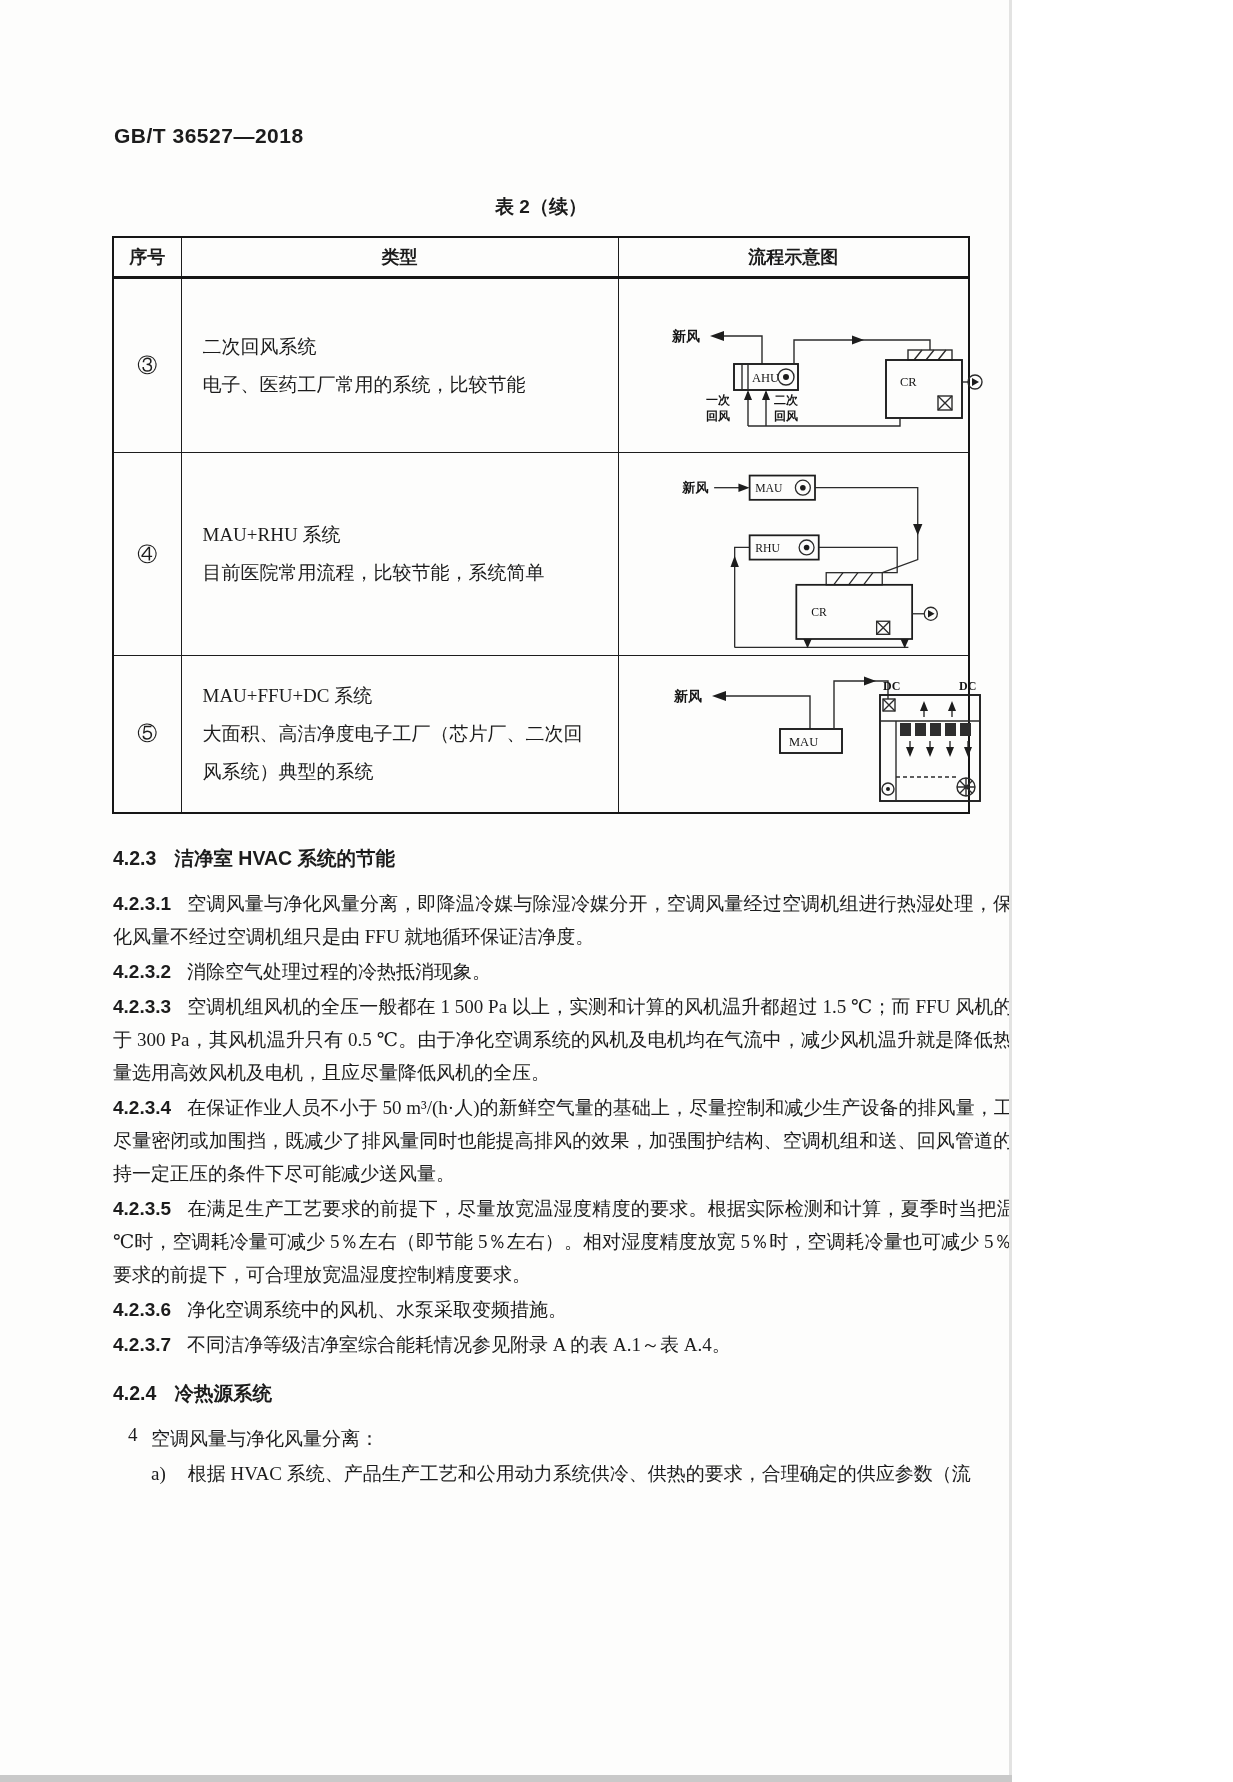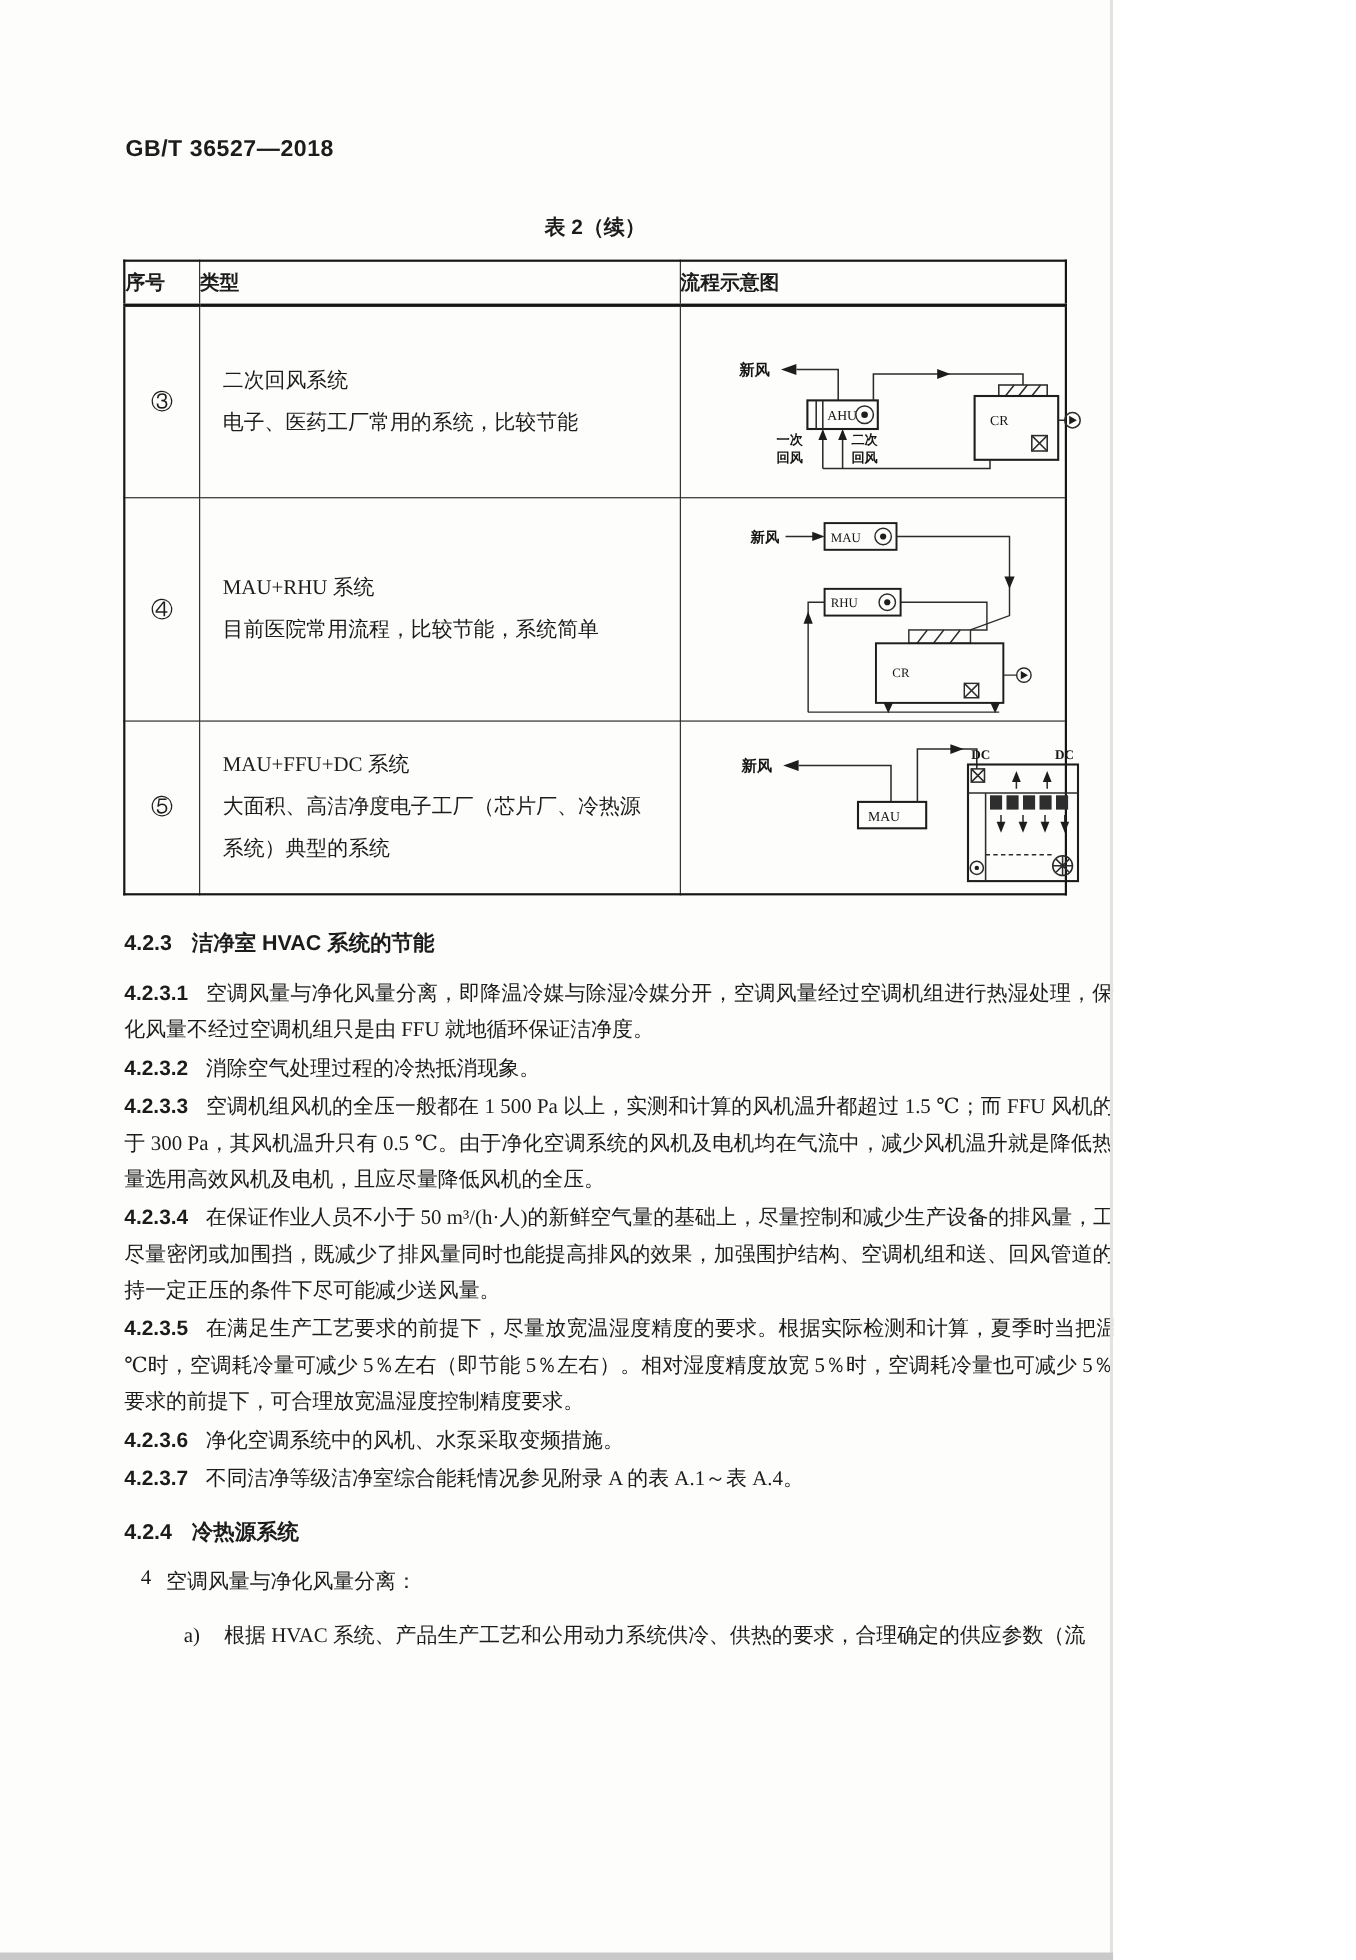--- a/index.html
+++ b/index.html
@@ -24,21 +24,21 @@
     text-align:center;font-weight:bold;font-size:19px;
     font-family:"Liberation Sans","DejaVu Sans",sans-serif;
   }
   .std-table{
     position:absolute;left:112px;top:236px;width:858px;
     border-collapse:collapse;table-layout:fixed;
   }
   .std-table td,.std-table th{border:1.5px solid #1d1d1d;padding:0;}
   .std-table{border:2.5px solid #161616;}
   .std-table thead th{
-    height:38px;font-size:18px;font-weight:bold;text-align:left;
+    height:38px;font-size:18px;font-weight:bold;text-align:center;
     font-family:"Liberation Sans","DejaVu Sans",sans-serif;
     border-bottom:3px solid #161616;
   }
   td.no-cell{text-align:center;vertical-align:middle;font-size:20px;}
   td.type-cell{vertical-align:middle;padding:0 18px 0 21px;font-size:19px;line-height:38px;}
   td.diag-cell{vertical-align:middle;text-align:center;padding-left:43px;}
   .row-3{height:175px;} .row-4{height:203px;} .row-5{height:157px;}
 
   .flow{
     position:absolute;left:113px;top:842px;width:1014px;
@@ -50,21 +50,21 @@
     margin:0 0 12px 0;text-align:left;
   }
   .h3 .hnum{margin-right:18px;}
   .h3.spaced{margin-top:16px;}
   .clause{margin:0 0 2px 0;}
   .cnum{
     font-family:"Liberation Sans","DejaVu Sans",sans-serif;
     font-weight:bold;margin-right:16px;
   }
   .intro{margin:0 0 2px 0;text-indent:2em;}
-  .list-a{margin:16px;padding-left:38px;}
+  .list-a{margin:0;padding-left:38px;}
   .amark{margin-right:22px;}
   .page-num{position:absolute;left:128px;top:1424px;font-size:19px;}
 
   
   .diag{display:inline-block;vertical-align:middle;}
   .diag .ln{stroke:#2b2b2b;stroke-width:1.4;fill:none;}
   .diag .bx{stroke:#1d1d1d;stroke-width:1.9;fill:none;}
   .diag .ar{fill:#1d1d1d;stroke:none;}
   .diag .ffu{fill:#2e2e2e;stroke:none;}
   .diag .dash{stroke-dasharray:4 3;}
@@ -177,21 +177,21 @@
             <path class="ln" d="M64,206 V99 H80"></path>
             <polygon class="ar" points="64,108 59.5,120 68.5,120"></polygon>
           </svg>
         </td>
       </tr>
 
       <tr class="row-5">
         <td class="no-cell">⑤</td>
         <td class="type-cell">
           <div>MAU+FFU+DC 系统</div>
-          <div>大面积、高洁净度电子工厂（芯片厂、冷热源系统）典型的系统</div>
+          <div>大面积、高洁净度电子工厂（芯片厂、二次回风系统）典型的系统</div>
         </td>
         <td class="diag-cell">
           <svg class="diag" width="330" height="150" viewBox="0 0 330 150">
             <text class="zh" x="12" y="42">新风</text>
             <polygon class="ar" points="50,37 64,32 64,42"></polygon>
             <path class="ln" d="M64,37 H148 V70"></path>
             <rect class="bx" x="118" y="70" width="62" height="24"></rect>
             <text class="en" x="127" y="87">MAU</text>
             <path class="ln" d="M172,70 V22 H226 V40"></path>
             <polygon class="ar" points="214,22 202,17.5 202,26.5"></polygon>

